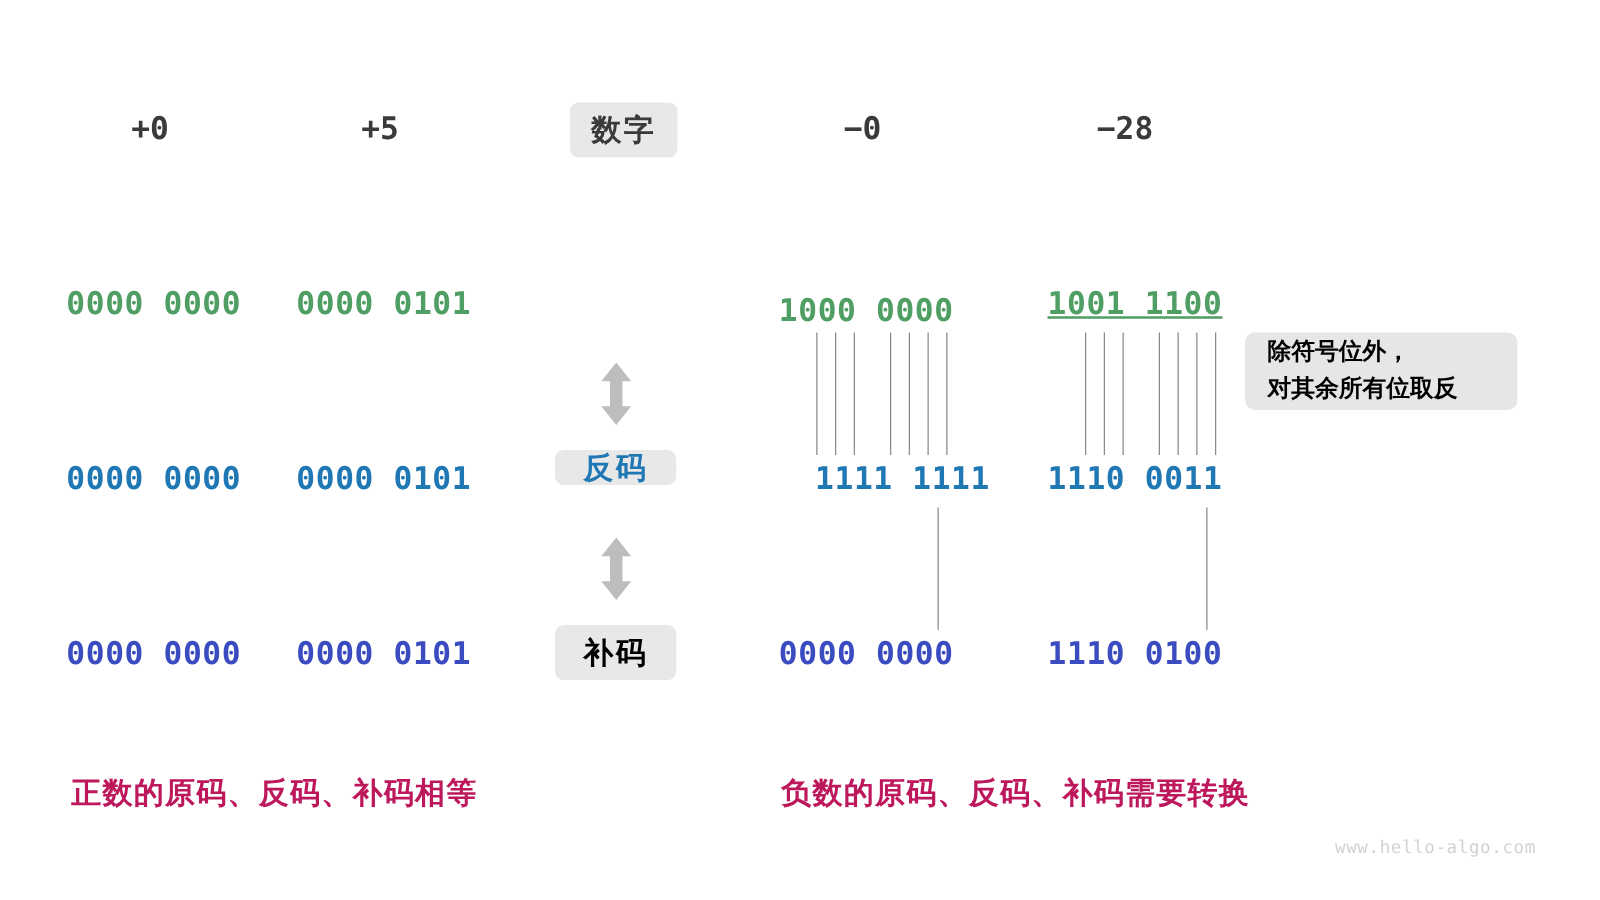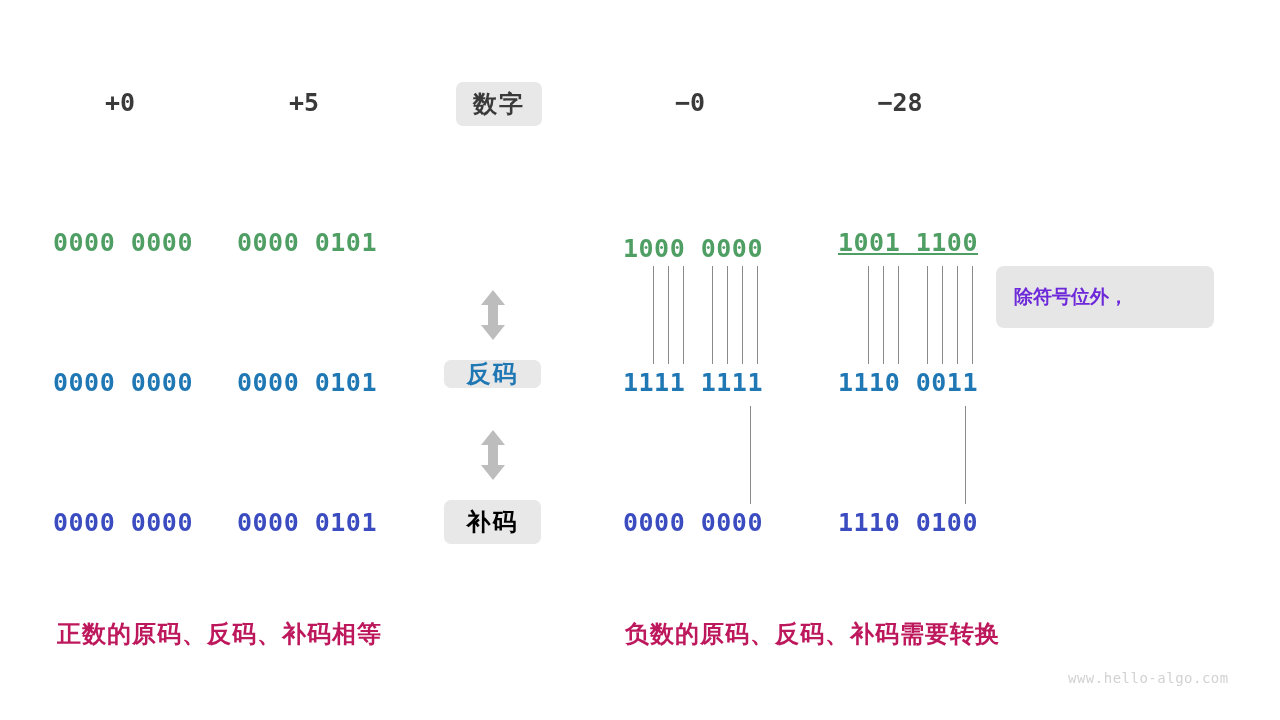--- a/index.html
+++ b/index.html
@@ -74,21 +74,21 @@
   .updown {
     position: absolute;
     width: 34px;
     height: 54px;
   }
 
   
   .note {
     background: #e6e6e6;
     border-radius: 8px;
-    color: #6d28d9;
+    color: #000000;
     font-size: 19px;
     font-weight: bold;
     line-height: 30px;
     box-sizing: border-box;
     display: flex;
     flex-direction: column;
     justify-content: center;
   }
   .note-line { white-space: pre; }
 
@@ -153,21 +153,21 @@
   <svg class="updown" style="left:476px; top:288px;" viewBox="0 0 34 54">
     <polygon points="17,2 29,17 22,17 22,37 29,37 17,52 5,37 12,37 12,17 5,17" fill="#bdbdbd"></polygon>
   </svg>
 
   <div class="abs bits c-blue" style="left:53px; top:368px;">0000 0000</div>
 
   <div class="abs bits c-blue" style="left:237px; top:368px;">0000 0101</div>
 
   <div class="abs pill pill-blue" style="left:444px; top:360px; width:97px; height:28px;">反码</div>
 
-  <div class="abs bits c-blue" style="left:623px; top:368px;">1111 1111</div>
+  <div class="abs bits c-blue" style="left:652px; top:368px;">1111 1111</div>
 
   <div class="abs bits c-blue" style="left:838px; top:368px;">1110 0011</div>
 
   <div class="vline" style="left:750px; top:406px; height:98px;"></div>
   <div class="vline" style="left:965px; top:406px; height:98px;"></div>
 
   <svg class="updown" style="left:476px; top:428px;" viewBox="0 0 34 54">
     <polygon points="17,2 29,17 22,17 22,37 29,37 17,52 5,37 12,37 12,17 5,17" fill="#bdbdbd"></polygon>
   </svg>
 
@@ -176,20 +176,21 @@
   <div class="abs bits c-navy" style="left:237px; top:508px;">0000 0101</div>
 
   <div class="abs pill pill-navy" style="left:444px; top:500px; width:97px; height:44px;">补码</div>
 
   <div class="abs bits c-navy" style="left:623px; top:508px;">0000 0000</div>
 
   <div class="abs bits c-navy" style="left:838px; top:508px;">1110 0100</div>
 
   <div class="abs note" style="left:996px; top:266px; width:218px; height:62px; padding:0 18px;">
     <div class="note-line">除符号位外，</div>
+    <div class="note-line">对其余所有位取反</div>
   </div>
 
 
   <div class="abs caption" style="left:57px; top:618px;">正数的原码、反码、补码相等</div>
 
   <div class="abs caption" style="left:625px; top:618px;">负数的原码、反码、补码需要转换</div>
 
   <div class="abs watermark" style="left:1068px; top:670px;">www.hello-algo.com</div>
 
 </div>

